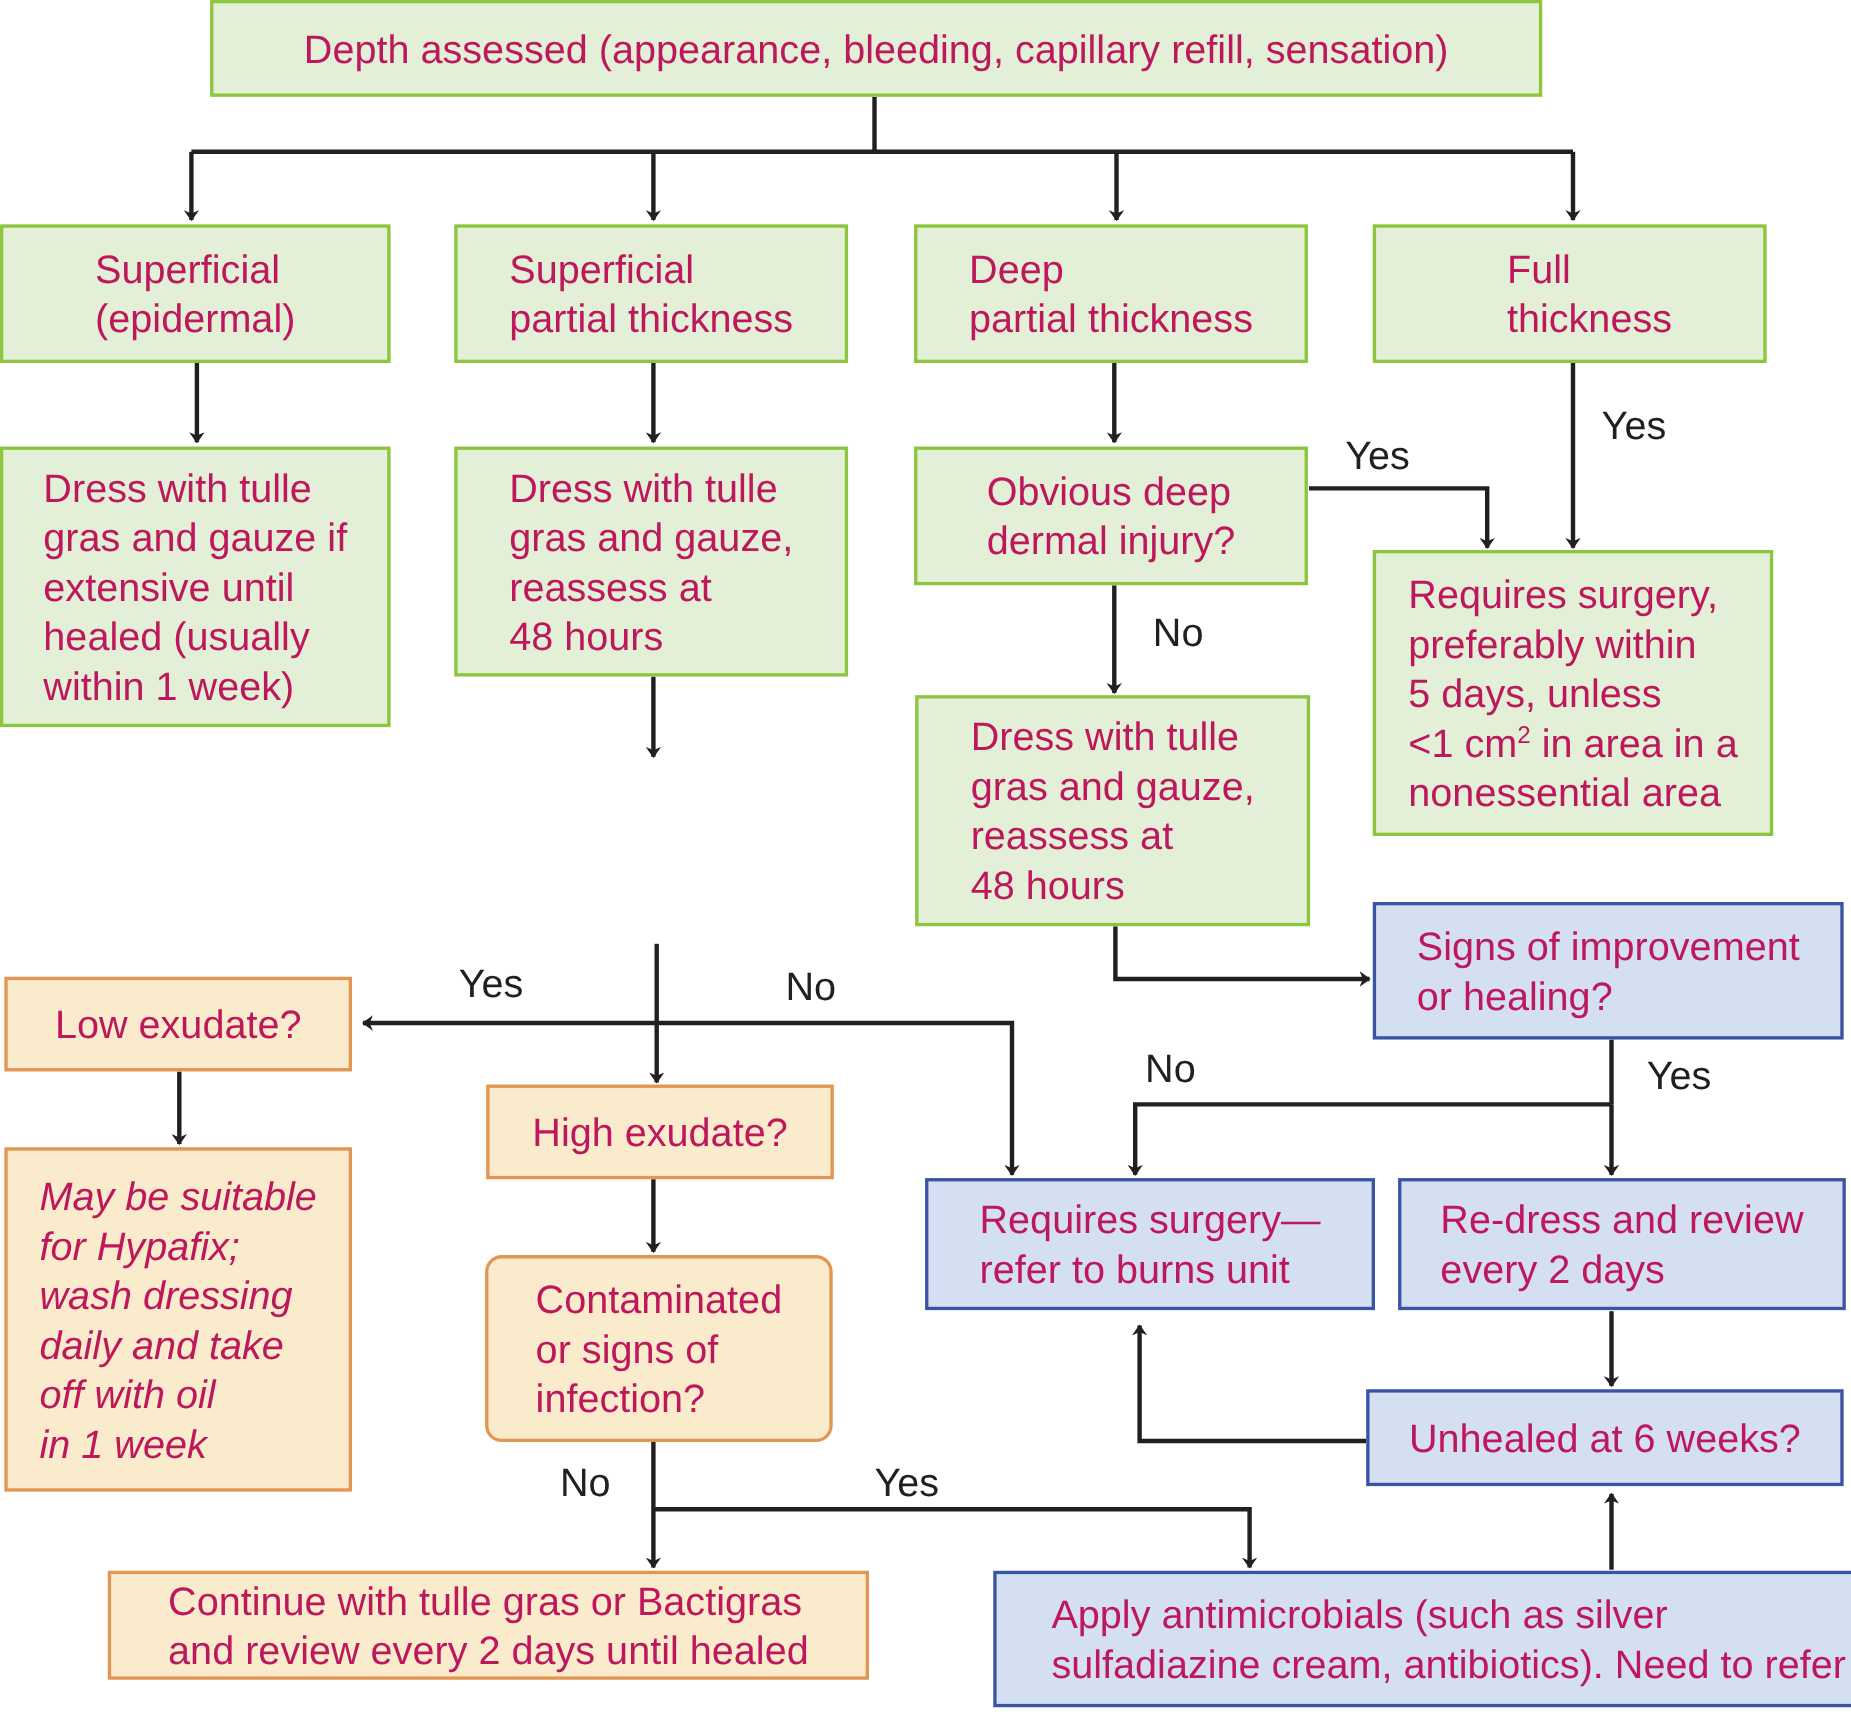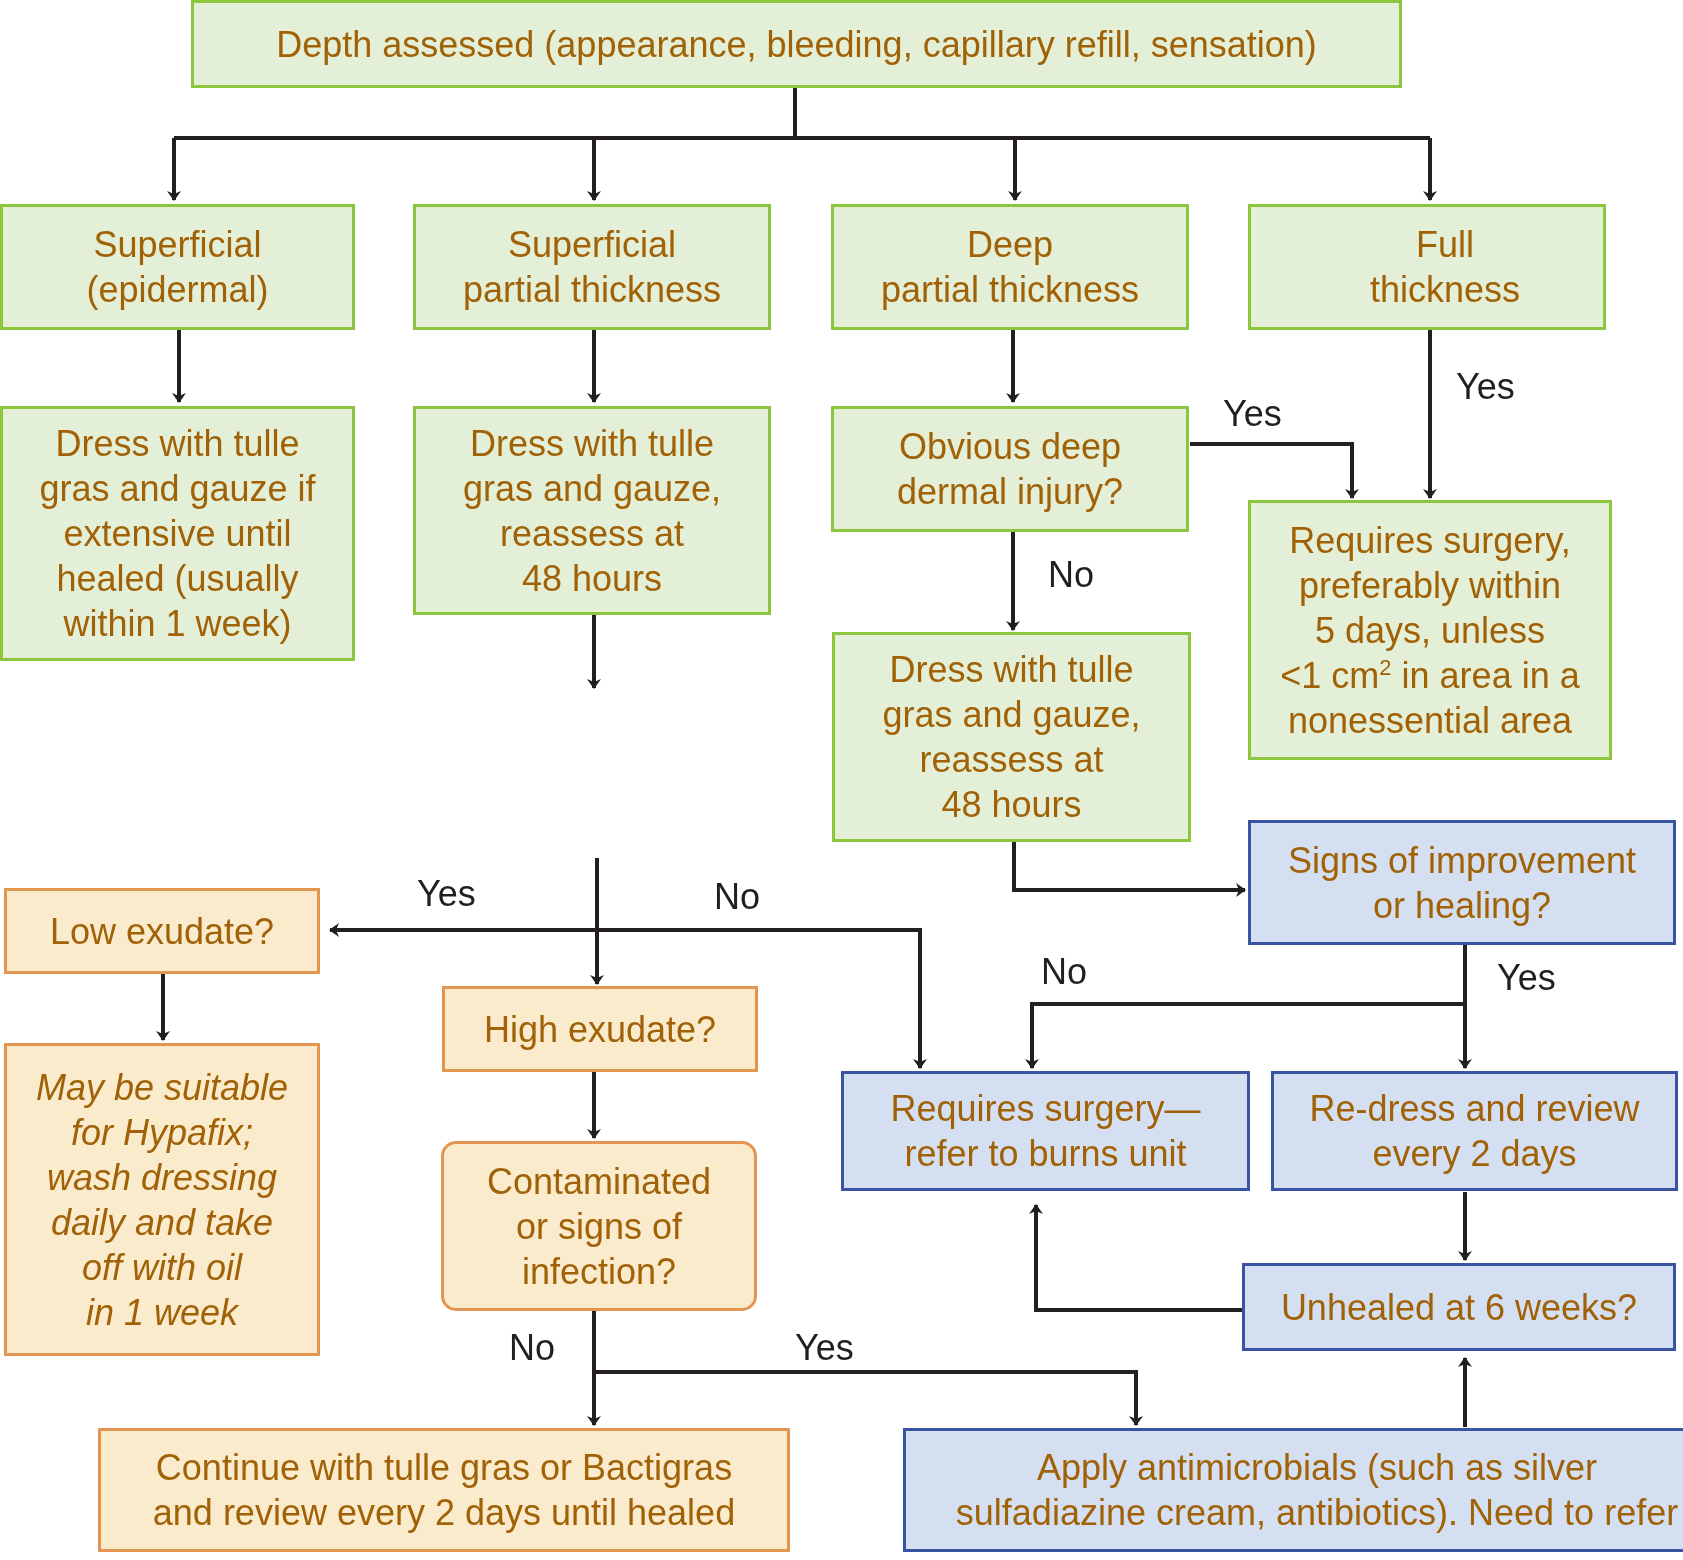--- a/index.html
+++ b/index.html
@@ -1,22 +1,21 @@
 <!DOCTYPE html>
 <html><head>
 <meta charset="utf-8">
 <style>
   html, body { margin:0; padding:0; background:#ffffff; }
   #canvas { position:relative; width:1683px; height:1560px; background:#ffffff; overflow:hidden; }
   .box {
     position:absolute; box-sizing:border-box;
     display:flex; align-items:center; justify-content:center;
-    text-align:center;
     font-family:"Liberation Sans", sans-serif;
-    font-size:36px; line-height:45px; color:#a16207;
+    font-size:36px; line-height:45px; color:#be185d;
     white-space:pre-line; padding:0 6px;
   }
   .green  { background:#e3efd6; border:3px solid #8cc63f; }
   .orange { background:#fbebcd; border:3px solid #e39552; }
   .blue   { background:#d4e0f1; border:3px solid #3a54a4; }
   .label {
     position:absolute; font-family:"Liberation Sans", sans-serif;
     font-size:36px; line-height:40px; color:#231f20; white-space:nowrap;
   }
   svg#wires { position:absolute; left:0; top:0; }
@@ -119,21 +118,21 @@
   <div class="box orange" style="left:441px;top:1141px;width:316px;height:170px;border-radius:15px;">Contaminated
 or signs of
 infection?</div>
 
   <div class="box blue" style="left:841px;top:1071px;width:409px;height:120px;">Requires surgery—
 refer to burns unit</div>
   <div class="box blue" style="left:1271px;top:1071px;width:407px;height:120px;">Re-dress and review
 every 2 days</div>
   <div class="box blue" style="left:1242px;top:1263px;width:434px;height:88px;">Unhealed at 6 weeks?</div>
 
-  <div class="box orange" style="left:98px;top:1428px;width:692px;height:124px;">Continue with tulle gras or Bactigras
+  <div class="box orange" style="left:98px;top:1428px;width:692px;height:99px;">Continue with tulle gras or Bactigras
 and review every 2 days until healed</div>
   <div class="box blue" style="left:855px;top:1428px;width:828px;height:124px;margin-left:48px;">Apply antimicrobials (such as silver
 sulfadiazine cream, antibiotics). Need to refer</div>
 
   <div class="label" style="left:1456px;top:367px;">Yes</div>
   <div class="label" style="left:1223px;top:394px;">Yes</div>
   <div class="label" style="left:1048px;top:555px;">No</div>
   <div class="label" style="left:417px;top:874px;">Yes</div>
   <div class="label" style="left:714px;top:877px;">No</div>
   <div class="label" style="left:1041px;top:952px;">No</div>

